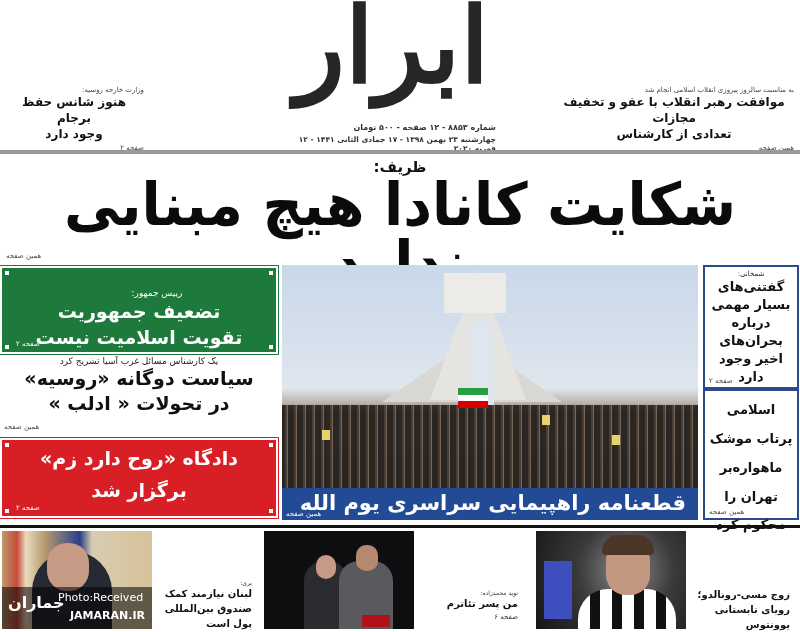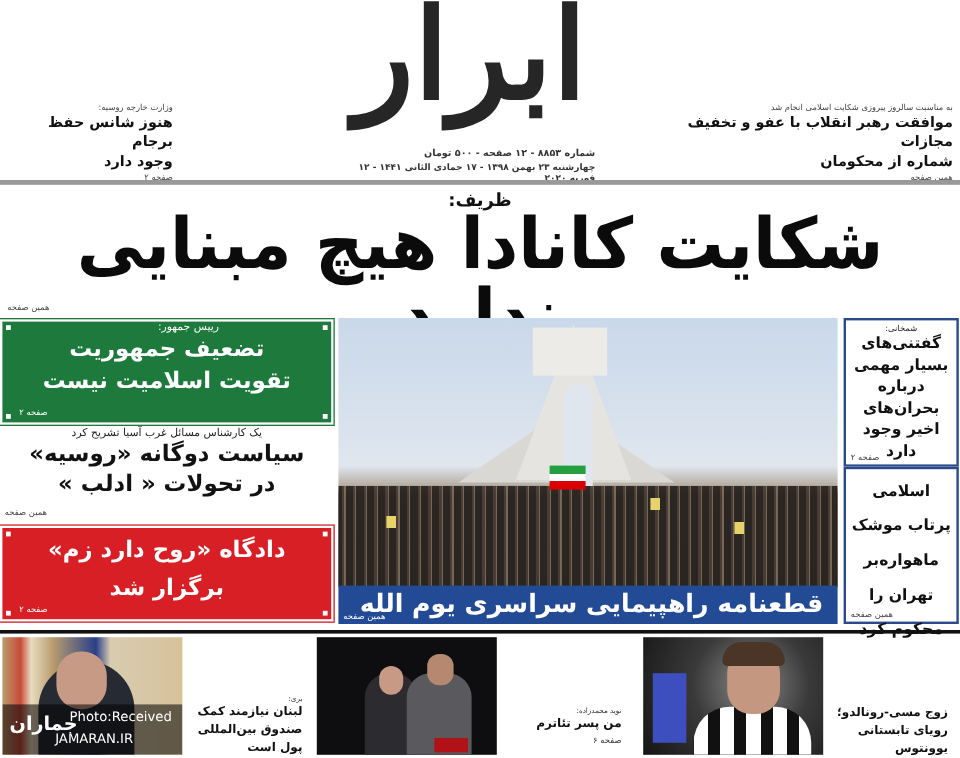--- a/index.html
+++ b/index.html
@@ -12,38 +12,38 @@
   .logo { position: absolute; left: 292px; top: -6px; width: 200px; text-align: center;
           font-family: "DejaVu Serif", serif; font-weight: bold; font-size: 104px; color: #262626;
           letter-spacing: -4px; line-height: 1; }
   .issue-line { position: absolute; left: 296px; width: 200px; text-align: right;
                 font-size: 8px; color: #333; font-weight: bold; }
   .issue-line.l1 { top: 123px; }
   .issue-line.l2 { top: 135px; font-size: 7.5px; }
 
   .corner { position: absolute; top: 86px; }
   .corner .kicker { font-size: 7px; color: #444; }
-  .corner .head { font-size: 12px; font-weight: bold; line-height: 1.35; color: #111; }
+  .corner .head { font-size: 12px; font-weight: bold; line-height: 1.35; color: #111; text-align: center; }
   .corner .page { font-size: 7px; color: #444; margin-top: 1px; }
   .corner.right { right: 6px; width: 240px; text-align: right; }
   .corner.left { left: 4px; width: 140px; text-align: right; }
 
   .rule-gray { position: absolute; left: 0; width: 800px; height: 4px; background: #9a9a9a; top: 150px; }
 
   
   .pre-title { position: absolute; top: 158px; left: 0; width: 800px; text-align: center; font-size: 15px; font-weight: bold; }
   .main-title { position: absolute; top: 178px; left: 0; width: 800px; text-align: center;
                 font-size: 56px; font-weight: 900; line-height: 1; letter-spacing: -2px; color: #0b0b0b;
                 font-family: "DejaVu Sans", sans-serif; transform: scaleY(1.05); }
   .main-page { position: absolute; top: 252px; left: 6px; font-size: 7px; color: #444; }
 
   
   .box-green { position: absolute; left: 0; top: 266px; width: 278px; height: 88px; background: #1e7a3c;
                color: #fff; text-align: center; border: 2px solid #fff; outline: 1px solid #1e7a3c; }
-  .box-green .kicker { font-size: 9px; margin-top: 0; padding-left: 36px; }
+  .box-green .kicker { font-size: 9px; margin-top: 20px; padding-left: 36px; }
   .box-green .head { font-size: 19px; font-weight: bold; line-height: 1.25; margin-top: 2px; }
   .box-green .page, .box-red .page { position: absolute; left: 14px; bottom: 4px; font-size: 7px; }
 
   .mid-story { position: absolute; left: 0; top: 356px; width: 278px; text-align: center; }
   .mid-story .kicker { font-size: 9px; color: #222; }
   .mid-story .head { font-size: 19px; font-weight: bold; line-height: 1.3; color: #111; }
   .mid-story .page { position: absolute; left: 4px; top: 67px; font-size: 7px; color: #444; }
 
   .box-red { position: absolute; left: 0; top: 438px; width: 278px; height: 80px; background: #d81f26;
              color: #fff; text-align: center; border: 2px solid #fff; outline: 1px solid #d81f26; }
@@ -90,21 +90,21 @@
   .bottom-item .page { font-size: 7px; color: #333; margin-top: 2px; }
 
   .b-left { left: 0; width: 260px; }
   .b-left .thumb { left: 2px; background: linear-gradient(90deg, #b99c6e 0%, #c84a3a 10%, #e9dcc0 16%, #b99c6e 28%, #2a3f8a 52%, #d8ccb0 60%, #d7c29a 100%); }
   .b-left .text { left: 152px; top: 48px; }
   .b-left .person { position: absolute; left: 30px; top: 20px; width: 80px; height: 78px; background: #262a33; border-radius: 40px 40px 0 0; }
   .b-left .face { position: absolute; left: 45px; top: 12px; width: 42px; height: 48px; background: #c79a85; border-radius: 20px; }
   .watermark { position: absolute; left: 0; top: 56px; width: 150px; height: 42px; background: rgba(0,0,0,.55); color: #fff; }
   .watermark .wlogo { position: absolute; left: 6px; top: 6px; font-size: 16px; font-weight: bold; }
   .watermark .w1 { position: absolute; left: 56px; top: 4px; font-size: 11px; }
-  .watermark .w2 { position: absolute; left: 44px; top: 22px; font-size: 11px; }
+  .watermark .w2 { position: absolute; left: 68px; top: 22px; font-size: 11px; font-weight: bold; }
 
   .b-mid { left: 262px; width: 270px; }
   .b-mid .thumb { left: 2px; background: #0e0e10; }
   .b-mid .p1 { position: absolute; left: 40px; top: 30px; width: 44px; height: 68px; background: #2c2c30; border-radius: 20px 20px 0 0; }
   .b-mid .p1f { position: absolute; left: 52px; top: 24px; width: 20px; height: 24px; background: #c79a85; border-radius: 10px; }
   .b-mid .p2 { position: absolute; left: 75px; top: 30px; width: 54px; height: 68px; background: #5a5a5e; border-radius: 20px 20px 0 0; }
   .b-mid .p2f { position: absolute; left: 92px; top: 14px; width: 22px; height: 26px; background: #b58870; border-radius: 10px; }
   .b-mid .red-folder { position: absolute; left: 98px; top: 84px; width: 28px; height: 12px; background: #b01218; }
   .b-mid .text { left: 156px; top: 58px; }
 
@@ -119,23 +119,23 @@
 </style>
 </head>
 <body>
 
 <div class="masthead">
   <div class="logo rtl">ابرار</div>
   <div class="issue-line l1 rtl">شماره ۸۸۵۳ - ۱۲ صفحه - ۵۰۰ تومان</div>
   <div class="issue-line l2 rtl">چهارشنبه ۲۳ بهمن ۱۳۹۸ - ۱۷ جمادی الثانی ۱۴۴۱ - ۱۲ فوریه ۲۰۲۰</div>
 
   <div class="corner right rtl">
-    <div class="kicker">به مناسبت سالروز پیروزی شکایت اسلامی انجام شد</div>
+    <div class="kicker">به مناسبت سالروز پیروزی انقلاب اسلامی انجام شد</div>
     <div class="head">موافقت رهبر انقلاب با عفو و تخفیف مجازات</div>
-    <div class="head">شماره از محکومان</div>
+    <div class="head">تعدادی از کارشناس</div>
     <div class="page">همین صفحه</div>
   </div>
 
   <div class="corner left rtl">
     <div class="kicker">وزارت خارجه روسیه:</div>
     <div class="head">هنوز شانس حفظ برجام</div>
     <div class="head">وجود دارد</div>
     <div class="page">صفحه ۲</div>
   </div>
 </div>

